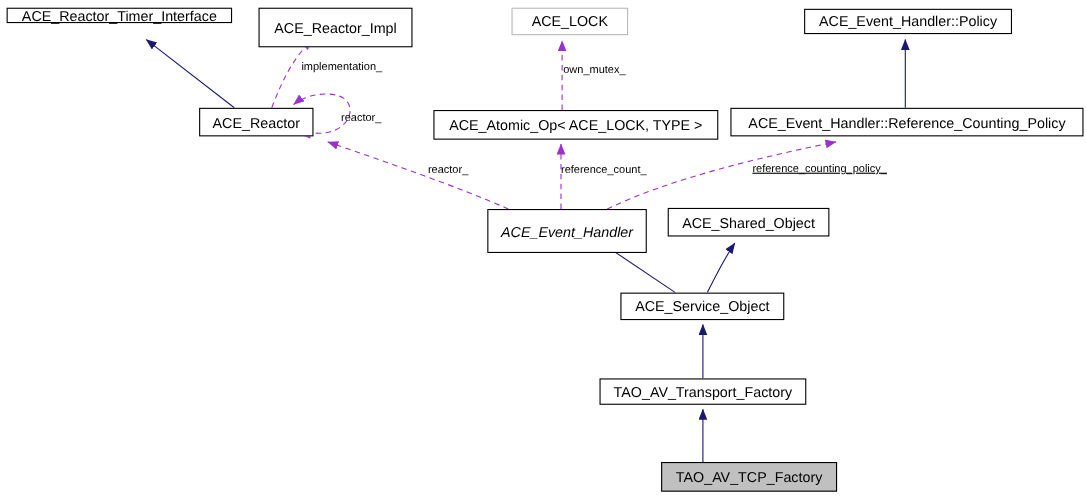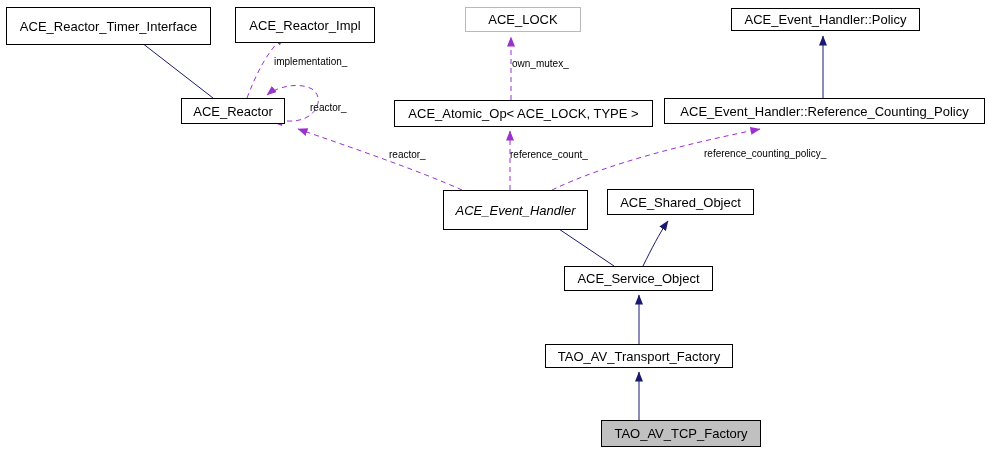--- a/index.html
+++ b/index.html
@@ -12,39 +12,39 @@
     display:flex; align-items:center; justify-content:center;
     font-size:13px; color:#000000; white-space:nowrap; line-height:1;
   }
   .node.external{border-color:#b9b9b9;}
   .node.focus{background:#c0c0c0;}
   .edge-label{
     position:absolute; z-index:2; font-size:10px; color:#000000;
     white-space:nowrap; line-height:13px;
   }
   
-  .n-timer   {left:6px;   top:7px;   width:205px; height:38px;}
+  .n-timer   {left:6px;   top:7px;   width:205px; height:14px;}
   .n-impl    {left:235px; top:7px;   width:140px; height:36px;}
-  .n-lock    {left:465px; top:7px;   width:116px;  height:25px;}
+  .n-lock    {left:465px; top:7px;   width:106px;  height:25px;}
   .n-policy  {left:731px; top:8px;   width:189px; height:23px;}
   .n-reactor {left:181px; top:98px;  width:104px; height:26px;}
   .n-atomic  {left:382px; top:100px; width:259px; height:27px;margin-left:12px;}
   .n-rcp     {left:664px; top:98px;  width:321px; height:26px;}
   .n-eh      {left:443px; top:190px; width:145px; height:40px;font-style:italic;}
   .n-shared  {left:607px; top:189px; width:147px; height:26px;}
   .n-service {left:564px; top:266px; width:149px; height:25px;}
   .n-transport{left:545px;top:344px; width:188px; height:24px;}
   .n-tcp     {left:559px; top:420px; width:160px; height:27px;margin-left:42px;}
   
   .l-implementation{left:274px; top:55px;}
   .l-own-mutex{left:512px; top:57px;}
   .l-reactor-self{left:310px; top:101px;}
   .l-reactor{left:389px; top:148px;}
   .l-ref-count{left:510px; top:148px;text-align:right;}
-  .l-ref-counting-policy{left:704px; top:147px;}
+  .l-ref-counting-policy{left:684px; top:147px;text-decoration:underline;}
 </style>
 </head>
 <body>
 
 <div id="canvas">
 
   <svg id="edges" width="987" height="451">
     <defs>
       <marker id="head-navy" markerWidth="12" markerHeight="10" refX="9.5" refY="4" orient="auto" markerUnits="userSpaceOnUse">
         <path d="M0,0 L10,4 L0,8 z" fill="#191970"></path>

